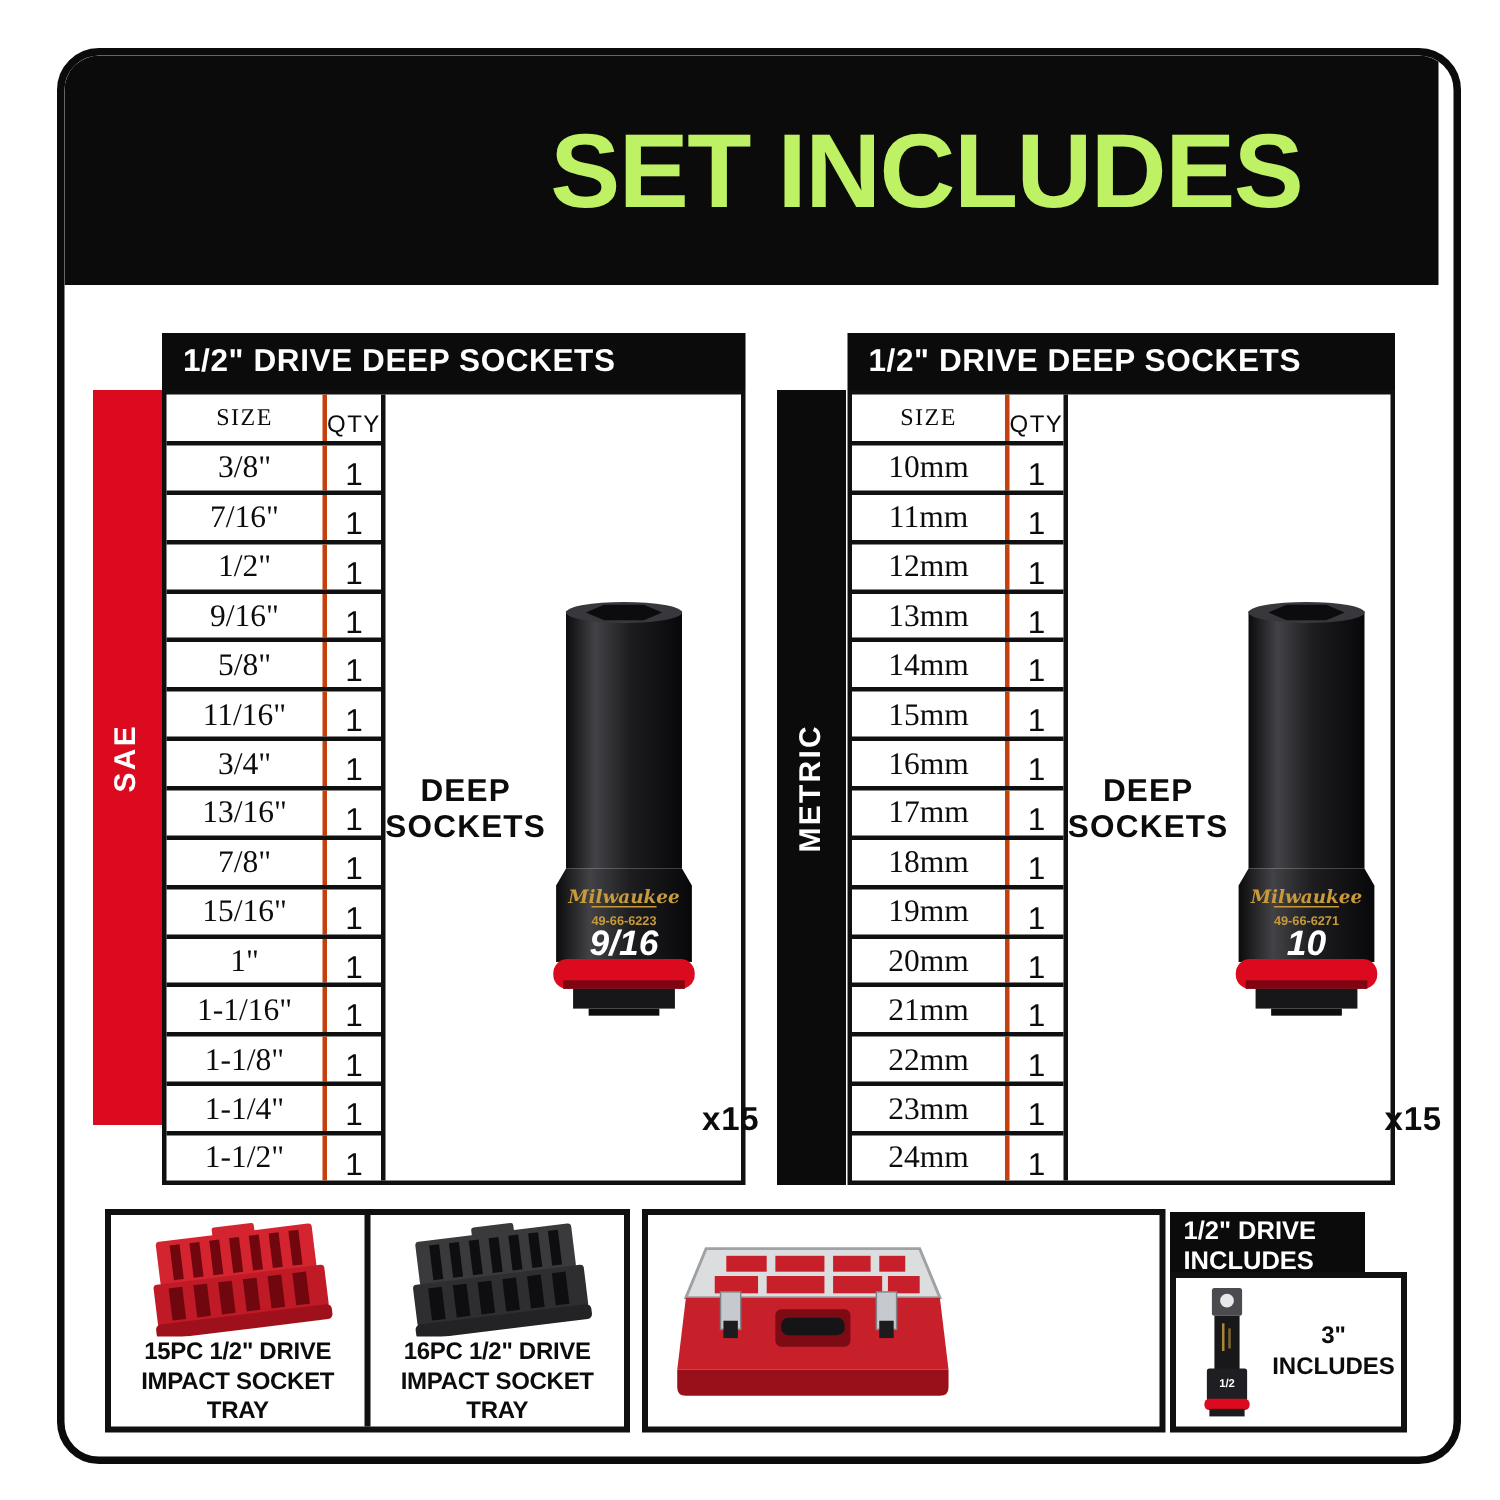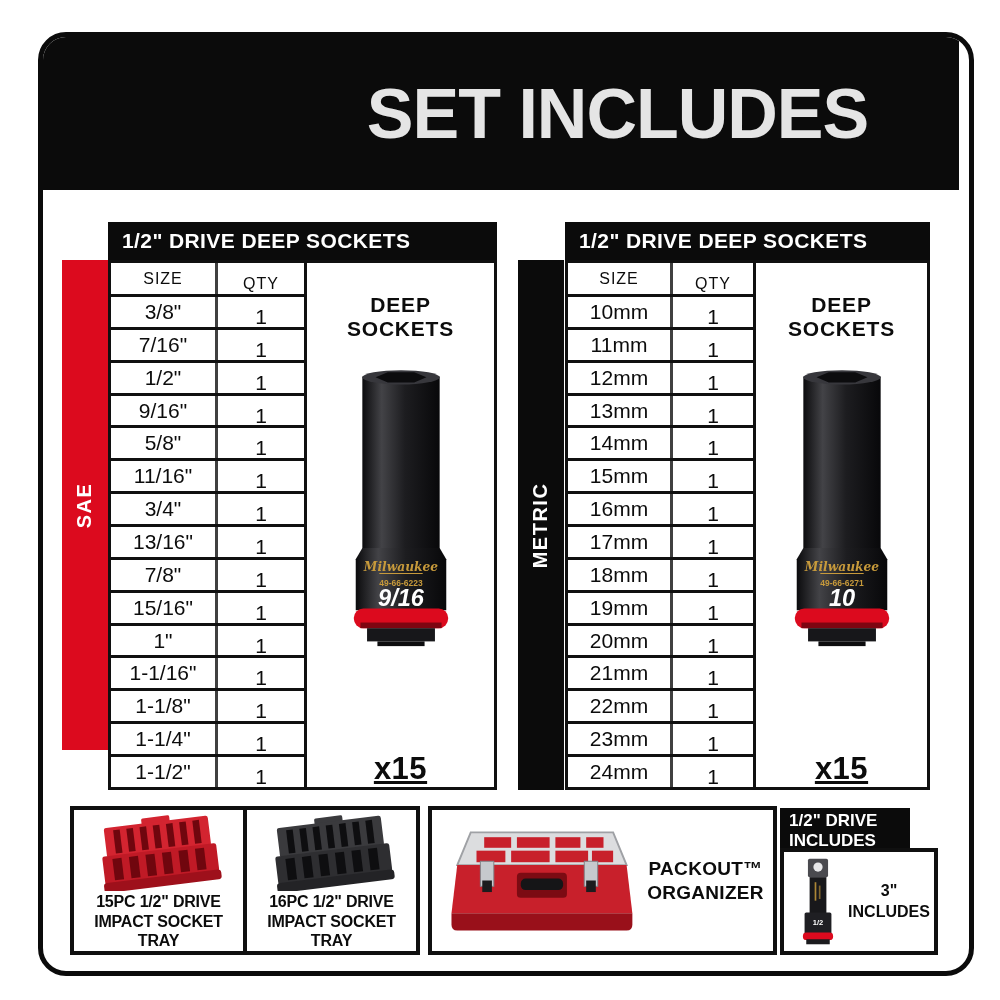--- a/index.html
+++ b/index.html
@@ -11,21 +11,21 @@
 
   
   .header-bar{position:absolute;left:0;top:0;width:916px;height:153px;background:#0b0b0b;}
   .pc-box{position:absolute;left:0;top:0;width:233px;height:153px;background:#ffffff;
           display:flex;flex-direction:column;align-items:center;justify-content:center;}
   .pc-num{font-size:98px;font-weight:bold;color:#dc0a1e;line-height:0.82;
           letter-spacing:-5px;transform:scaleX(0.88);}
   .pc-unit{font-size:30px;font-weight:bold;color:#dc0a1e;letter-spacing:-1px;margin-top:2px;}
   .set-includes{position:absolute;left:233px;top:0;width:683px;height:153px;
                 display:flex;align-items:center;justify-content:center;
-                color:#e5e5e5;font-size:70px;font-weight:bold;letter-spacing:-1px;}
+                color:#bef264;font-size:70px;font-weight:bold;letter-spacing:-1px;}
 
   
   .sec-title{position:absolute;height:38px;background:#0b0b0b;color:#fff;
              font-size:21px;font-weight:bold;line-height:38px;padding-left:14px;
              letter-spacing:0.4px;box-sizing:border-box;}
   .sae-title{left:65px;top:185px;width:389px;}
   .met-title{left:522px;top:185px;width:365px;}
 
   
   .side-bar{position:absolute;width:46px;display:flex;align-items:center;justify-content:center;}
@@ -37,34 +37,34 @@
   
   .table-box{position:absolute;top:223px;height:530px;border:3px solid #101010;
              box-sizing:border-box;display:flex;background:#fff;}
   .sae-table{left:65px;width:389px;}
   .met-table{left:522px;width:365px;}
   .cols{display:flex;flex-direction:column;border-right:3px solid #101010;}
   .sae-table .cols{width:193px;}
   .met-table .cols{width:185px;}
   .trow{display:flex;border-top:3px solid #101010;flex:1 1 0;min-height:0;}
   .trow.head{flex:0 0 31px;border-top:none;}
-  .c-size{display:flex;align-items:center;justify-content:center;border-right:3px solid #404040;}
+  .c-size{display:flex;align-items:center;justify-content:center;border-right:3px solid #c2410c;font-family:Liberation Serif, serif;}
   .sae-table .c-size{width:104px;}
   .met-table .c-size{width:102px;}
   .c-qty{flex:1;display:flex;align-items:center;justify-content:center;margin-top:10px;}
   .trow.head .c-size,.trow.head .c-qty{font-size:16px;letter-spacing:1px;}
   .trow:not(.head) .c-size,.trow:not(.head) .c-qty{font-size:21px;}
   [data-repeat]{display:contents;}
 
   
-  .display-cell{flex:1;display:flex;flex-direction:column;align-items:center;}
+  .display-cell{flex:1;display:flex;flex-direction:row;align-items:center;}
   .deep-label{margin-top:30px;text-align:center;font-size:21px;font-weight:bold;
               line-height:1.15;letter-spacing:0.8px;}
   .socket-svg{margin-top:26px;}
-  .multiplier{margin-top:auto;font-size:31px;font-weight:bold;letter-spacing:0.5px;text-decoration:underline;}
+  .multiplier{margin-top:auto;margin-bottom:28px;font-size:22px;font-weight:bold;letter-spacing:0.5px;}
 
   
   .acc-box{position:absolute;border:4px solid #101010;box-sizing:border-box;background:#fff;}
   .tray-box{left:27px;top:769px;width:350px;height:149px;display:flex;}
   .tray-cell{flex:1 1 0;display:flex;flex-direction:column;align-items:center;padding-top:5px;}
   .tray-cell.first{border-right:4px solid #101010;}
   .tray-label{margin-top:1px;text-align:center;font-size:16px;font-weight:bold;
               line-height:1.22;letter-spacing:-0.2px;}
   .org-box{left:385px;top:769px;width:349px;height:149px;display:flex;align-items:center;}
   .org-label{flex:1;text-align:center;font-size:19px;font-weight:bold;line-height:1.25;
@@ -407,24 +407,20 @@
             <rect x="160" y="35" width="22" height="12" fill="#c8202b"></rect>
           <polygon points="20,50 196,50 202,100 14,100" fill="#c8202b"></polygon>
           <path d="M14 100 L202 100 L202 112 Q202 118 196 118 L20 118 Q14 118 14 112 Z" fill="#99101a"></path>
           <rect x="82" y="58" width="52" height="26" rx="4" fill="#7c0b13"></rect>
           <rect x="86" y="64" width="44" height="12" rx="5" fill="#151517"></rect>
           <rect x="44" y="46" width="14" height="26" fill="#c6c9cd" stroke="#7f8287"></rect>
           <rect x="46" y="66" width="10" height="12" fill="#1c1c1e"></rect>
           <rect x="152" y="46" width="14" height="26" fill="#c6c9cd" stroke="#7f8287"></rect>
           <rect x="154" y="66" width="10" height="12" fill="#1c1c1e"></rect>
         </svg>
-        <div class="org-label">
-          <div>PACKOUT™</div>
-          <div>ORGANIZER</div>
-        </div>
       </div>
 
       <div class="acc-header">
         <div>1/2" DRIVE</div>
         <div>INCLUDES</div>
       </div>
       <div class="acc-box ext-box">
         <svg class="ext-svg" viewBox="0 0 62 106" width="52" height="89">
           <rect x="19" y="2" width="24" height="22" rx="2" fill="#4a4a4f"></rect>
           <circle cx="31" cy="12" r="5.5" fill="#e8e8ea"></circle>

